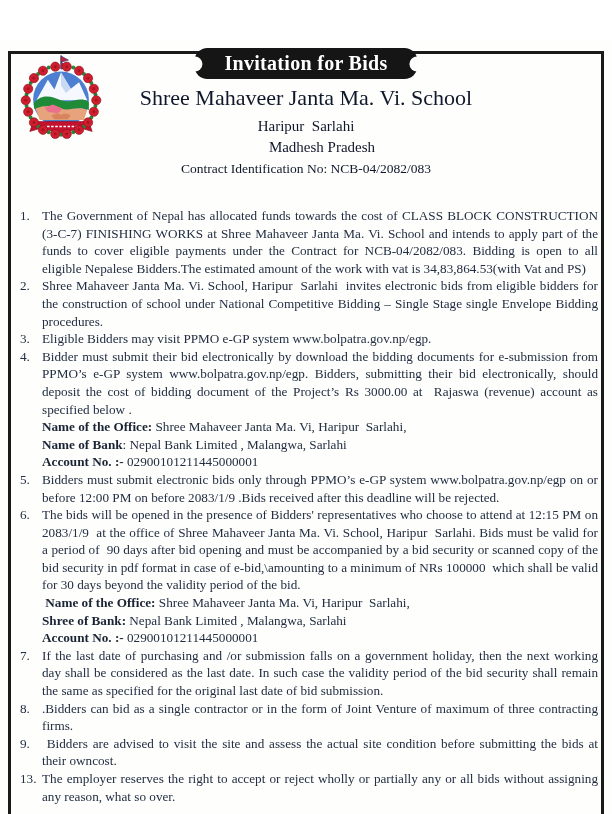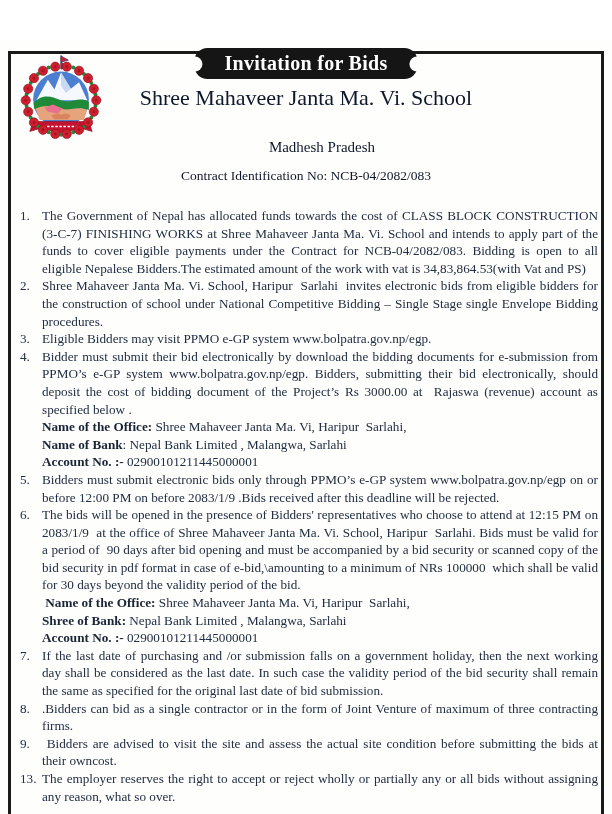--- a/index.html
+++ b/index.html
@@ -23,21 +23,21 @@
     content:""; position:absolute; top:50%; width:15px; height:15px;
     border-radius:50%; background:#fefefd; transform:translateY(-50%);
   }
   .badge::before { left:-7px; }
   .badge::after  { right:-7px; }
   .logo { position:absolute; left:20px; top:13px; width:82px; height:88px; z-index:2; }
   .hline { position:absolute; left:0; right:0; text-align:center; font-weight:normal; color:#0f172a; }
   .school   { top:45px;  font-size:22px; }
   .loc      { top:78px;  font-size:15px; white-space:pre; }
   .prov     { top:99px;  font-size:15px;padding-left:32px; }
-  .contract { top:128px; font-size:13.5px; }
+  .contract { top:121px; font-size:13.5px; }
   .pub      { top:144px; font-size:12.5px; }
   .notice {
     position:absolute; left:20px; right:14px; top:167px;
     color:#222e42; font-size:13.2px; line-height:17.6px;
   }
   .item { position:relative; padding-left:22px; }
   .num  { position:absolute; left:0; top:0; }
   .para { text-align:justify; white-space:pre-wrap; }
   .para b { color:#1a2435; }
 </style>
@@ -129,20 +129,21 @@
           <circle cx="43" cy="15" r="1.8"></circle>
           <circle cx="57" cy="15" r="1.8"></circle>
         <circle cx="72" cy="20" r="1.8"></circle>
           <circle cx="83" cy="29" r="1.8"></circle>
           <circle cx="90" cy="42" r="1.8"></circle>
       </g>
     </svg>
   </div>
 
   <div class="hline school">Shree Mahaveer Janta Ma. Vi. School</div>
+  <div class="hline loc">Haripur  Sarlahi</div>
   <div class="hline prov">Madhesh Pradesh</div>
   <div class="hline contract">Contract Identification No: NCB-04/2082/083</div>
 
   <div class="notice" id="notice-list">
       <div class="item">
         <span class="num">1.</span>
         <div class="para"><span>The Government of Nepal has allocated funds towards the cost of CLASS BLOCK CONSTRUCTION (3-C-7) FINISHING WORKS at Shree Mahaveer Janta Ma. Vi. School and intends to apply part of the funds to cover eligible payments under the Contract for NCB-04/2082/083. Bidding is open to all eligible Nepalese Bidders.The estimated amount of the work with vat is 34,83,864.53(with Vat and PS)</span></div>
       </div>
       <div class="item">
         <span class="num">2.</span>

